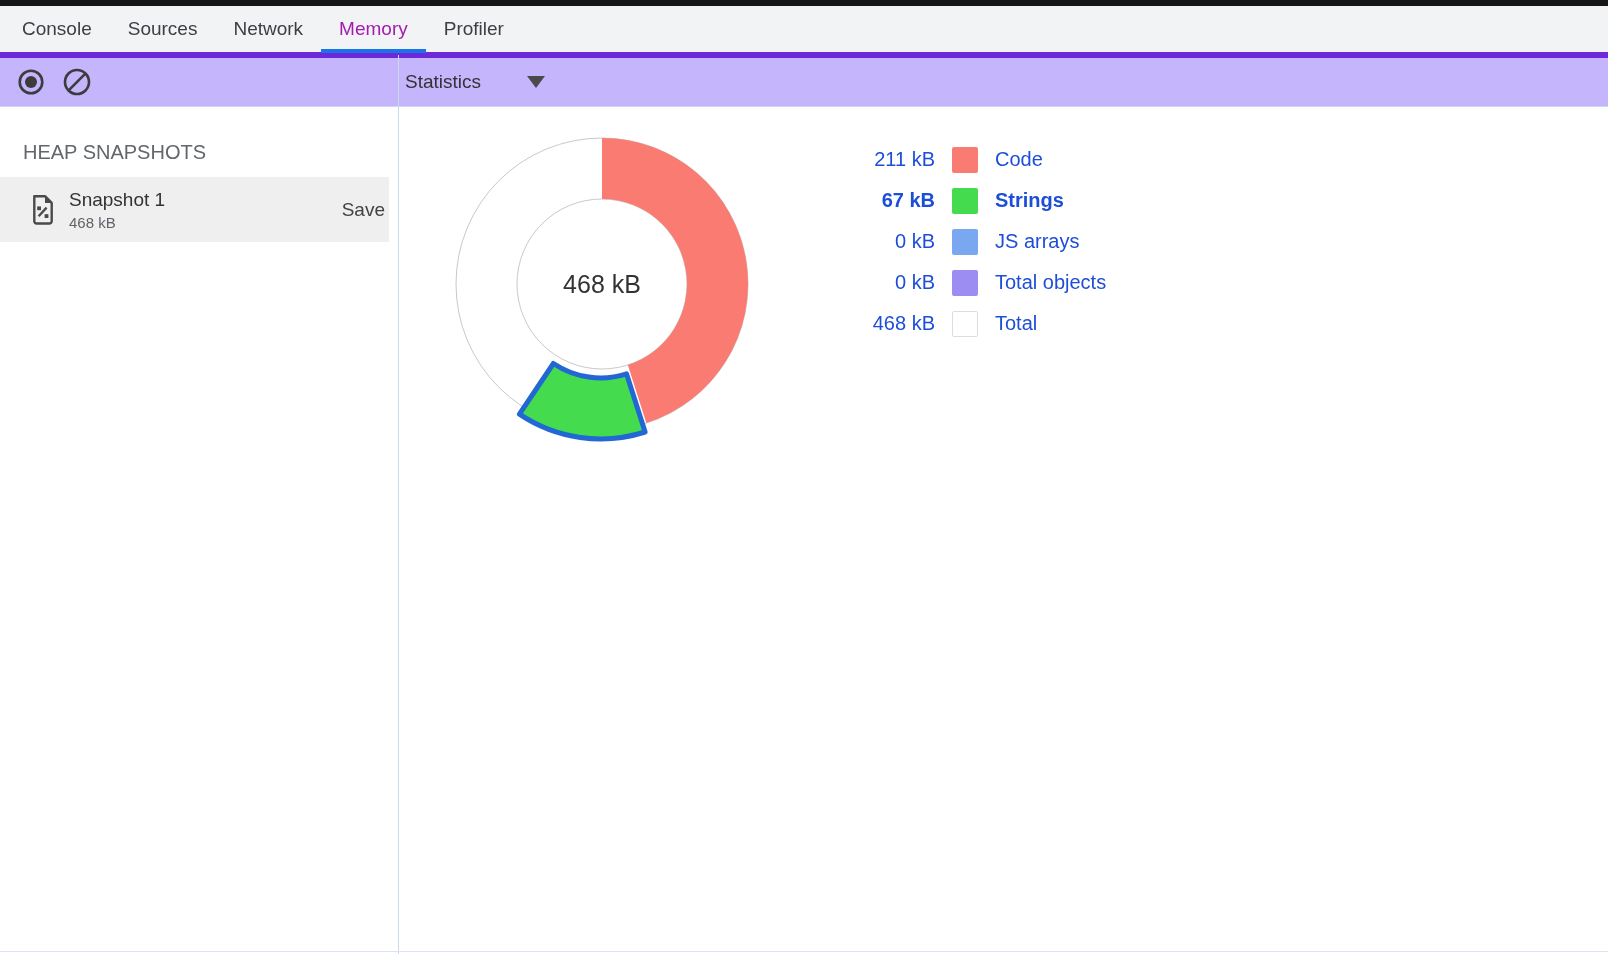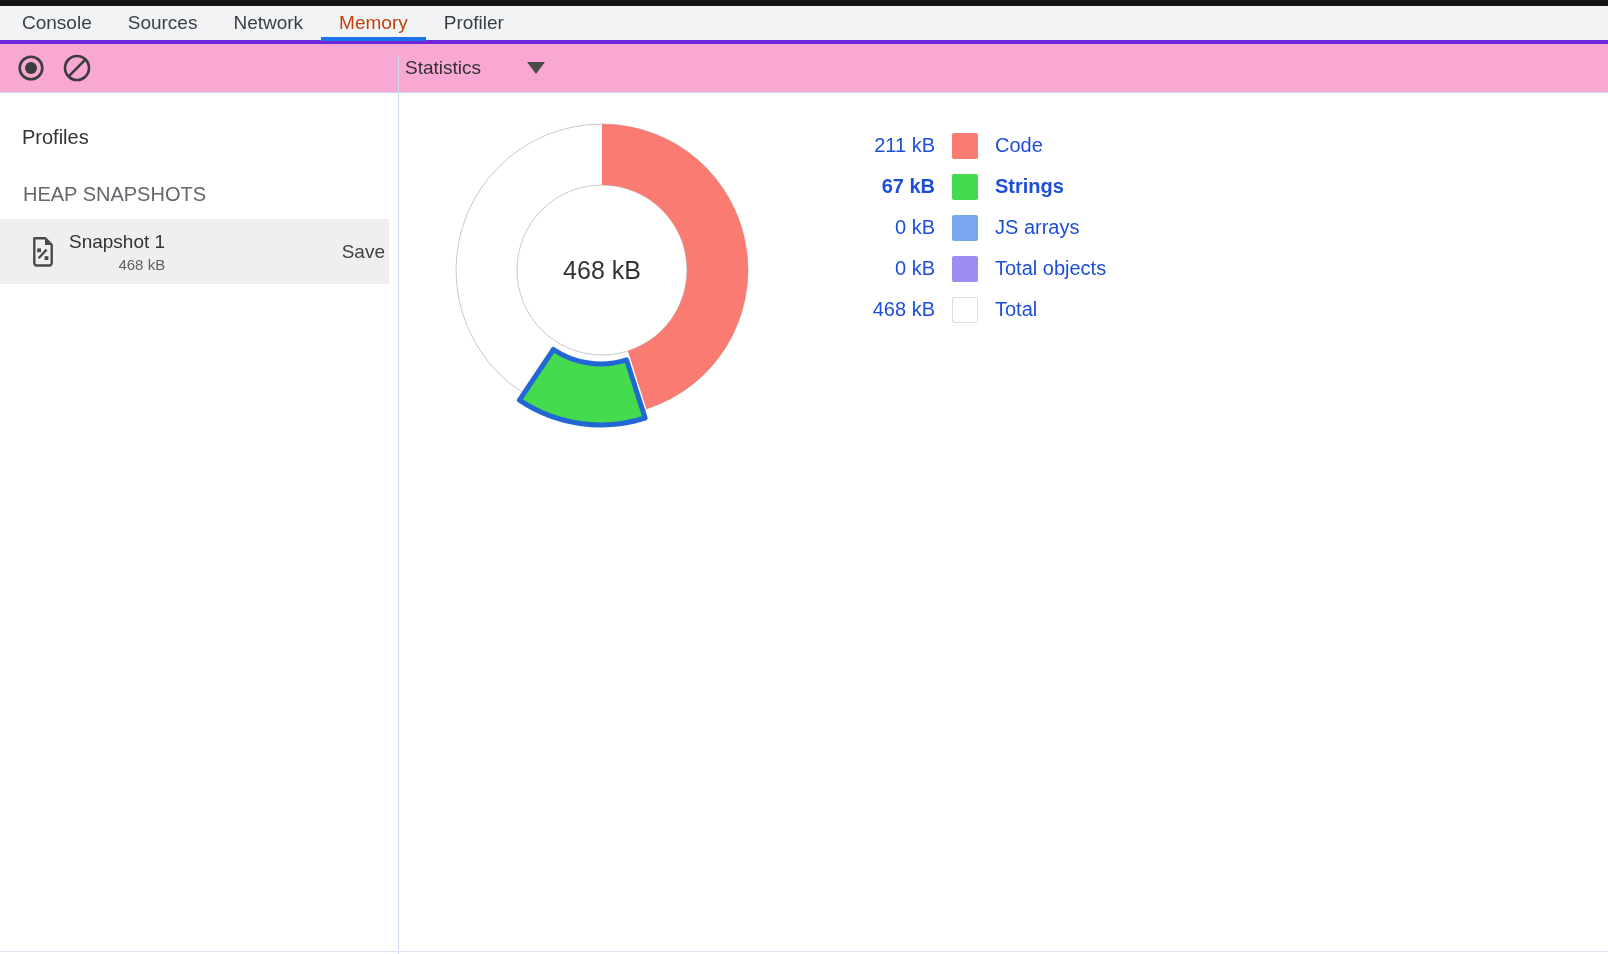--- a/index.html
+++ b/index.html
@@ -7,34 +7,34 @@
   body {
     position:relative; background:#fff; color:#333;
     font-family:"Liberation Sans", sans-serif; overflow:hidden;
   }
 
   
   .top-strip { height:6px; background:#161616; }
 
   
   .tabbar {
-    height:38px; background:#f1f3f4; display:flex; align-items:stretch;
-    padding-left:4px; border-bottom:4px solid #6d28d9; position:relative;
+    height:52px; background:#f1f3f4; display:flex; align-items:stretch;
+    padding-left:4px; border-bottom:6px solid #6d28d9; position:relative;
   }
   .tab {
     padding:0 18px; display:flex; align-items:center;
     font-size:19px; color:#3b3f44; position:relative; cursor:default; white-space:nowrap;
   }
-  .tab.active { color:#c2410c; }
+  .tab.active { color:#a21caf; }
   .tab.active::after {
     content:""; position:absolute; left:0; right:0; bottom:-1px; height:4px; background:#1a73e8;
   }
 
   
-  .toolbar { height:49px; background:#f9a8d4; border-bottom:1px solid #ccd9ec; position:relative; }
+  .toolbar { height:49px; background:#c4b5fd; border-bottom:1px solid #ccd9ec; position:relative; }
   .icon-btn { position:absolute; top:50%; transform:translateY(-50%); display:flex; cursor:pointer; }
   .icon-btn.record { left:17px; }
   .icon-btn.clear  { left:62px; }
   .stats-select {
     position:absolute; left:405px; top:0; height:100%;
     display:flex; align-items:center; font-size:19px; color:#333; cursor:pointer;
   }
   .caret {
     margin-left:46px; width:0; height:0;
     border-left:9px solid transparent; border-right:9px solid transparent;
@@ -45,21 +45,21 @@
   .v-divider { position:absolute; left:398px; top:55px; bottom:0; width:1px; background:#ccd9ec; z-index:20; }
   .bottom-line { position:absolute; left:0; top:951px; width:100%; height:1px; background:#dbe4f2; z-index:20; }
 
   
   .content { display:flex; height:849px; }
   .sidebar { width:398px; background:#fff; }
   .profiles-heading { margin:33px 0 0 22px; font-size:20px; color:#333; }
   .section-heading  { margin:34px 0 0 23px; font-size:20px; color:#63666b; }
   .snapshot-row {
     margin-top:13px; height:65px; width:389px; background:#efefef;
-    display:flex; align-items:center; padding-left:30px; cursor:pointer;text-align:right;
+    display:flex; align-items:center; padding-left:30px; cursor:pointer;
   }
   .snap-info { margin-left:13px; }
   .snap-title { font-size:19px; color:#333; }
   .snap-size  { font-size:15px; color:#5f6368; margin-top:3px; }
   .save-link {
     margin-left:auto; margin-right:4px; font-size:19px; color:#424242;
     cursor:pointer;
   }
 
   .main { flex:1; position:relative; }
@@ -101,21 +101,20 @@
     </svg>
   </div>
   <div class="stats-select">
     <span>Statistics</span>
     <span class="caret"></span>
   </div>
 </div>
 
 <div class="content">
   <div class="sidebar">
-    <div class="profiles-heading">Profiles</div>
     <div class="section-heading">HEAP SNAPSHOTS</div>
     <div class="snapshot-row">
       <svg width="26" height="32" viewBox="0 0 26 32">
         <path d="M4.3 2.2 H15 L21.7 8.9 V27.2 a2.3 2.3 0 0 1 -2.3 2.3 H6.6 a2.3 2.3 0 0 1 -2.3 -2.3 Z" fill="none" stroke="#4a4a4a" stroke-width="2.4" stroke-linejoin="round"></path>
         <path d="M15 2.2 L21.7 8.9 H15 Z" fill="#4a4a4a"></path>
         <line x1="8.6" y1="22.3" x2="16.6" y2="13.6" stroke="#4a4a4a" stroke-width="2.3"></line>
         <rect x="7.2" y="12.4" width="3.8" height="3.8" fill="#4a4a4a"></rect>
         <rect x="14.6" y="20.2" width="3.8" height="3.8" fill="#4a4a4a"></rect>
       </svg>
       <div class="snap-info">

